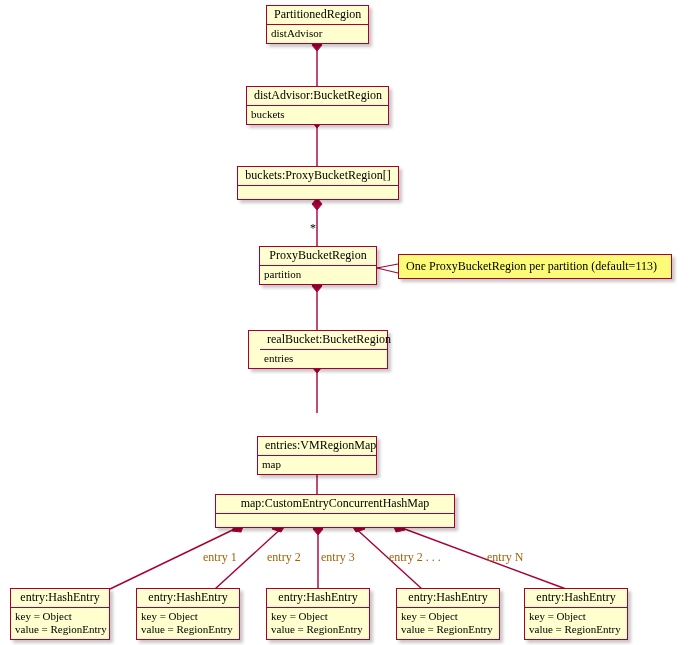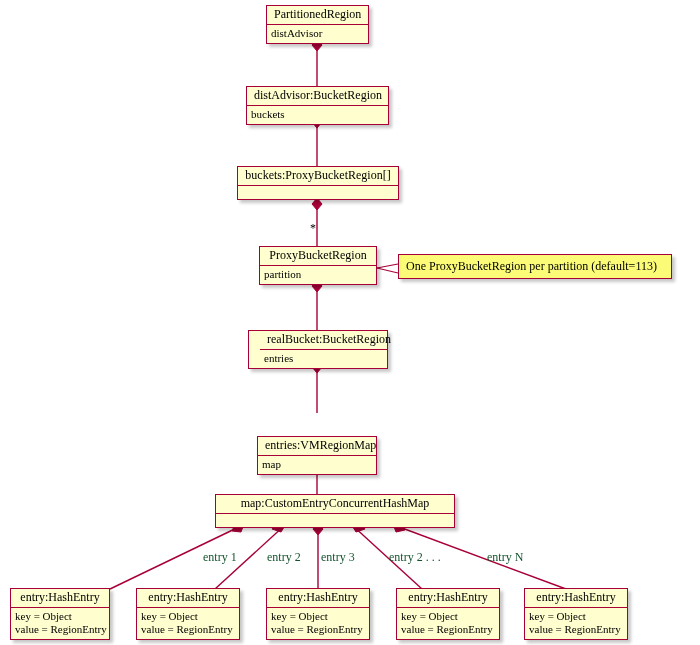--- a/index.html
+++ b/index.html
@@ -70,21 +70,21 @@
     line-height: 16px;
     padding: 3px 14px 4px 7px;
     white-space: nowrap;
     z-index: 6;
   }
 
   
   .elabel {
     position: absolute;
     font-size: 12px;
-    color: #14532d;
+    color: #a16207;
     line-height: 13px;
     white-space: nowrap;
     z-index: 7;
   }
   .mult {
     position: absolute;
     font-size: 12px;
     color: #000000;
     line-height: 13px;
     white-space: nowrap;

